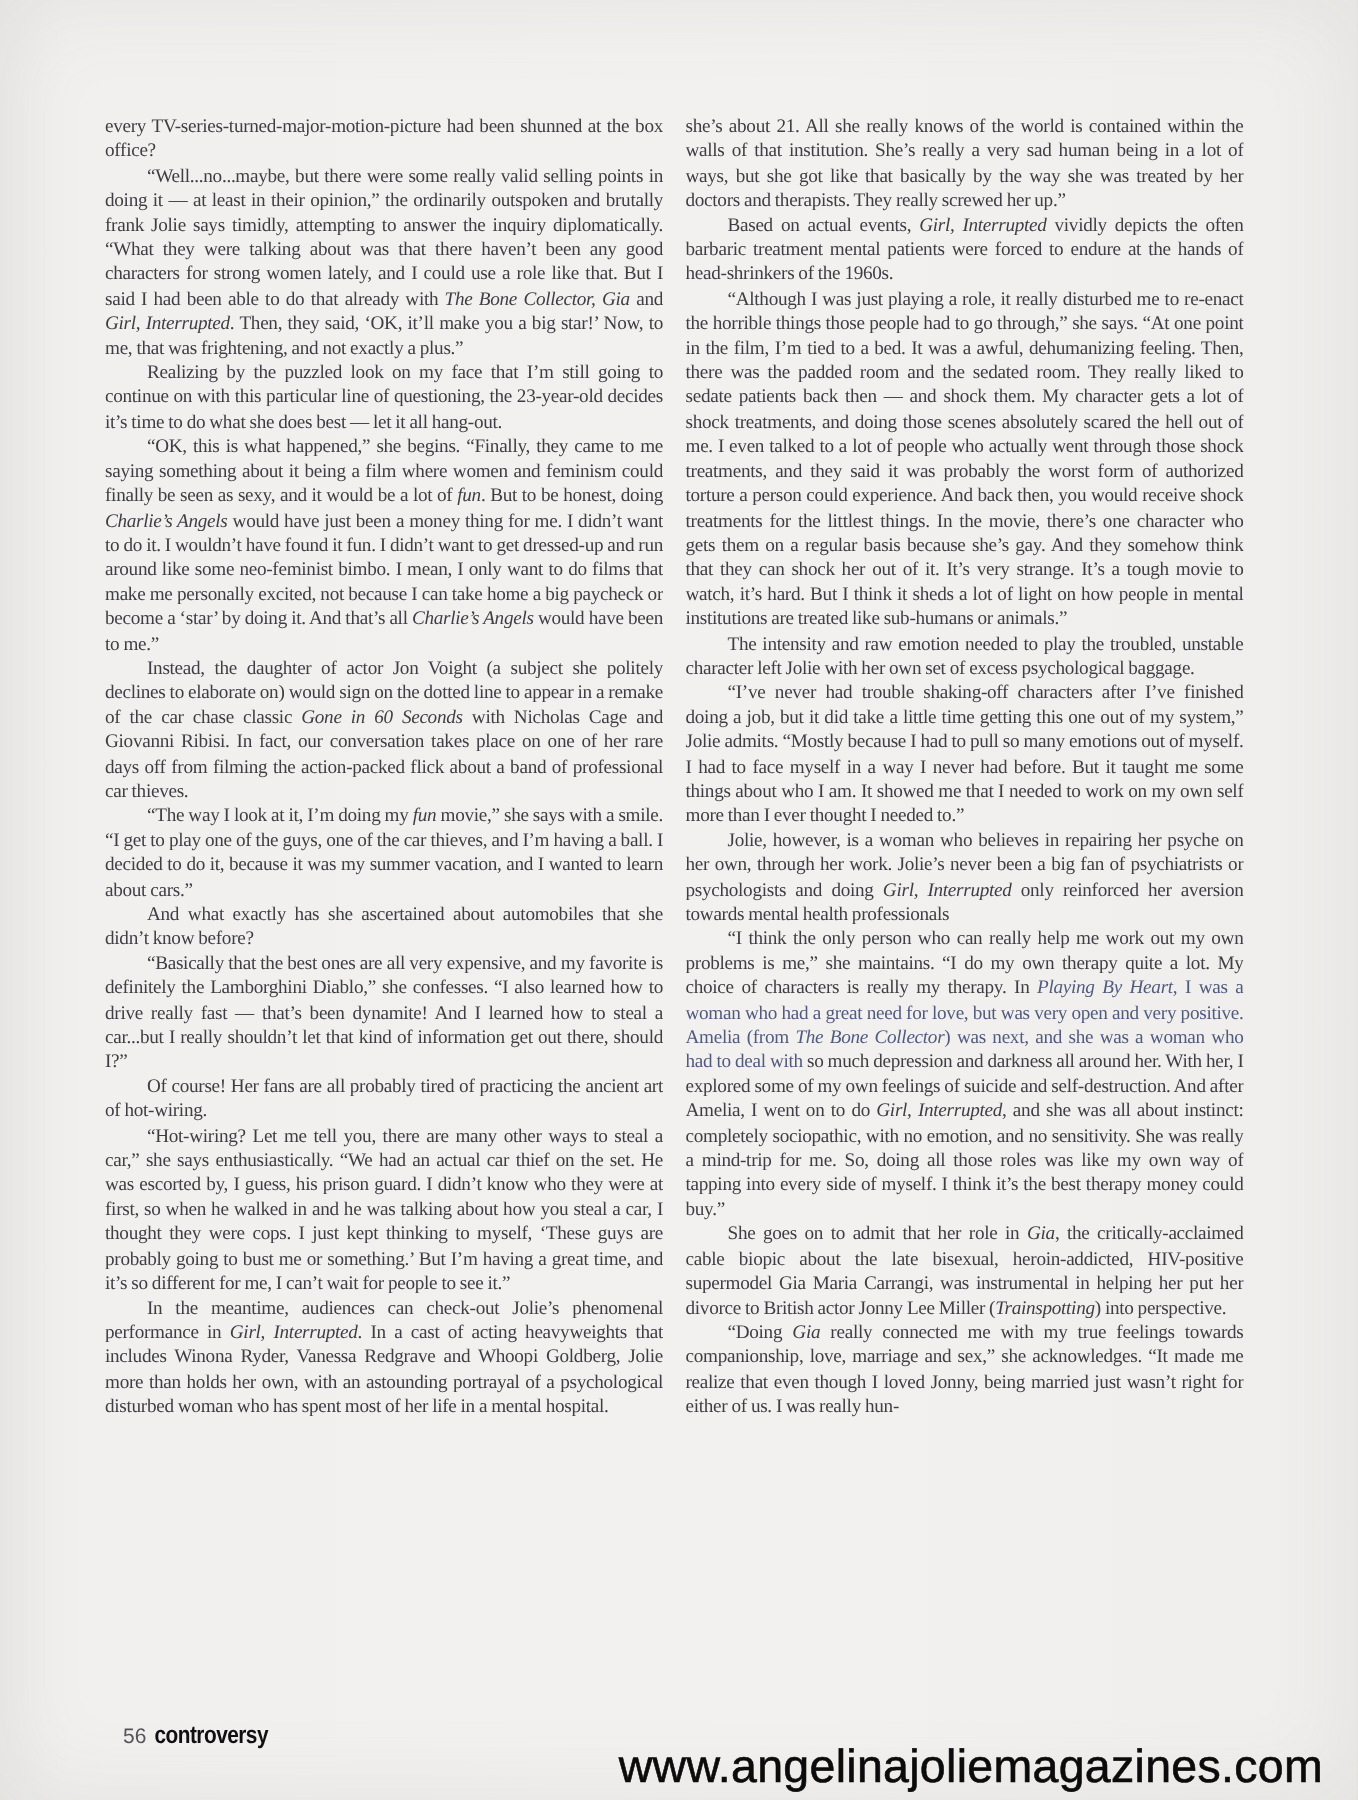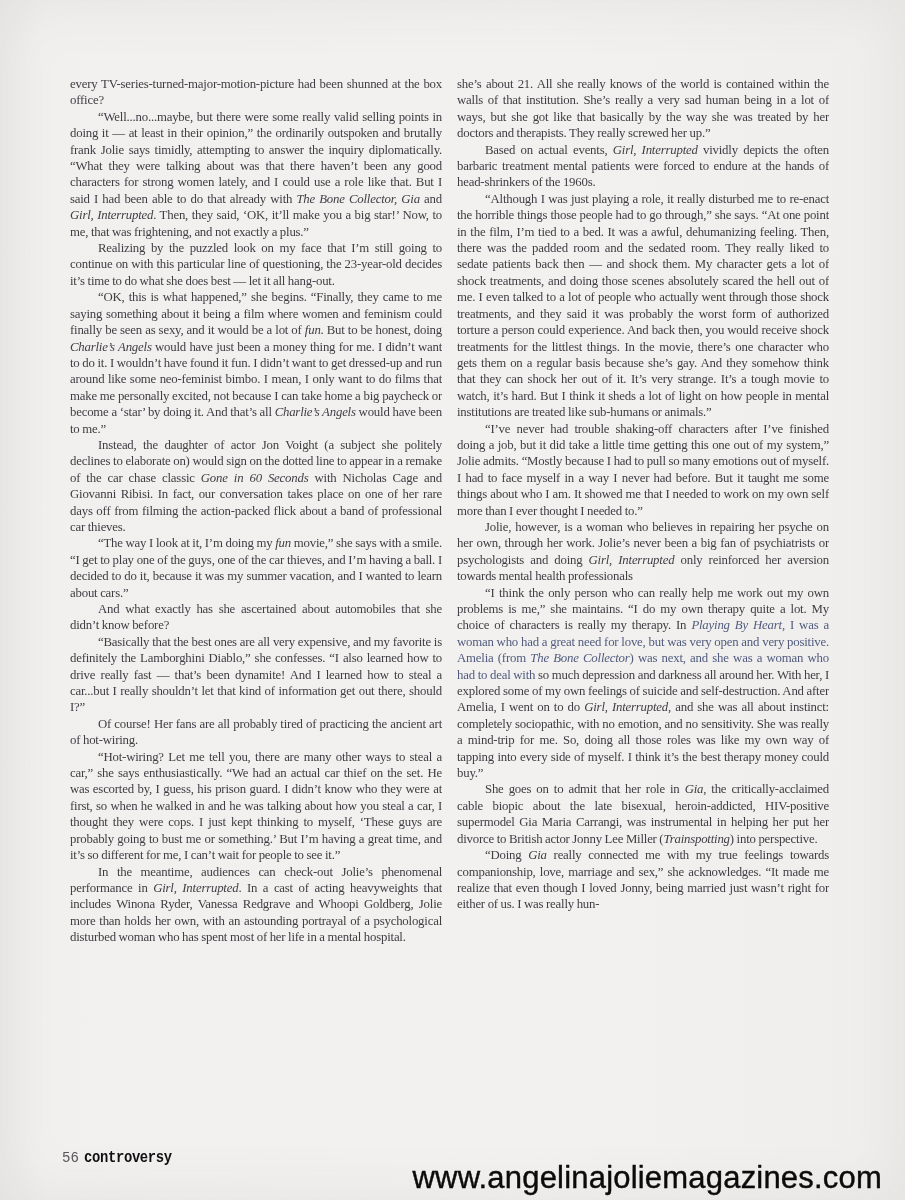--- a/index.html
+++ b/index.html
@@ -31,23 +31,23 @@
     letter-spacing:-0.2px;
     word-spacing:-0.3px;
     text-align:justify;
   }
   .col p { margin:0; text-indent:28px; }
   .col p.no-indent { text-indent:0; }
   .col i { }
   .tint { color:#505b7e; }
   .footer-left {
     position:absolute;
-    left:62px; top:1148px;
+    left:82px; top:1148px;
     display:flex; align-items:baseline; gap:5px;
-    font-family:Liberation Mono, monospace;
+    font-family:Liberation Sans, sans-serif;
   }
   .page-number {
     font-size:14px;
     color:#55555a;
   }
   .magazine-logo {
     font-size:16.5px;
     font-weight:700;
     color:#101013;
     letter-spacing:-0.4px;
@@ -81,20 +81,21 @@
         <p><span>And what exactly has she ascertained about automobiles that she didn’t know before?</span></p>
         <p><span>“Basically that the best ones are all very expensive, and my favorite is definitely the Lamborghini Diablo,” she confesses. “I also learned how to drive really fast — that’s been dynamite! And I learned how to steal a car...but I really shouldn’t let that kind of information get out there, should I?”</span></p>
         <p><span>Of course! Her fans are all probably tired of practicing the ancient art of hot-wiring.</span></p>
         <p><span>“Hot-wiring? Let me tell you, there are many other ways to steal a car,” she says enthusiastically. “We had an actual car thief on the set. He was escorted by, I guess, his prison guard. I didn’t know who they were at first, so when he walked in and he was talking about how you steal a car, I thought they were cops. I just kept thinking to myself, ‘These guys are probably going to bust me or something.’ But I’m having a great time, and it’s so different for me, I can’t wait for people to see it.”</span></p>
         <p><span>In the meantime, audiences can check-out Jolie’s phenomenal performance in </span><i>Girl, Interrupted</i><span>. In a cast of acting heavyweights that includes Winona Ryder, Vanessa Redgrave and Whoopi Goldberg, Jolie more than holds her own, with an astounding portrayal of a psychological disturbed woman who has spent most of her life in a mental hospital.</span></p>
       </div>
     <div class="col">
         <p class="no-indent"><span>she’s about 21. All she really knows of the world is contained within the walls of that institution. She’s really a very sad human being in a lot of ways, but she got like that basically by the way she was treated by her doctors and therapists. They really screwed her up.”</span></p>
         <p><span>Based on actual events, </span><i>Girl, Interrupted</i><span> vividly depicts the often barbaric treatment mental patients were forced to endure at the hands of head-shrinkers of the 1960s.</span></p>
         <p><span>“Although I was just playing a role, it really disturbed me to re-enact the horrible things those people had to go through,” she says. “At one point in the film, I’m tied to a bed. It was a awful, dehumanizing feeling. Then, there was the padded room and the sedated room. They really liked to sedate patients back then — and shock them. My character gets a lot of shock treatments, and doing those scenes absolutely scared the hell out of me. I even talked to a lot of people who actually went through those shock treatments, and they said it was probably the worst form of authorized torture a person could experience. And back then, you would receive shock treatments for the littlest things. In the movie, there’s one character who gets them on a regular basis because she’s gay. And they somehow think that they can shock her out of it. It’s very strange. It’s a tough movie to watch, it’s hard. But I think it sheds a lot of light on how people in mental institutions are treated like sub-humans or animals.”</span></p>
+        <p><span>The intensity and raw emotion needed to play the troubled, unstable character left Jolie with her own set of excess psychological baggage.</span></p>
         <p><span>“I’ve never had trouble shaking-off characters after I’ve finished doing a job, but it did take a little time getting this one out of my system,” Jolie admits. “Mostly because I had to pull so many emotions out of myself. I had to face myself in a way I never had before. But it taught me some things about who I am. It showed me that I needed to work on my own self more than I ever thought I needed to.”</span></p>
         <p><span>Jolie, however, is a woman who believes in repairing her psyche on her own, through her work. Jolie’s never been a big fan of psychiatrists or psychologists and doing </span><i>Girl, Interrupted</i><span> only reinforced her aversion towards mental health professionals</span></p>
         <p><span>“I think the only person who can really help me work out my own problems is me,” she maintains. “I do my own therapy quite a lot. My choice of characters is really my therapy. In </span><i class="tint">Playing By Heart</i><span class="tint">, I was a woman who had a great need for love, but was very open and very positive. Amelia (from </span><i class="tint">The Bone Collector</i><span class="tint">) was next, and she was a woman who had to deal with</span><span> so much depression and darkness all around her. With her, I explored some of my own feelings of suicide and self-destruction. And after Amelia, I went on to do </span><i>Girl, Interrupted</i><span>, and she was all about instinct: completely sociopathic, with no emotion, and no sensitivity. She was really a mind-trip for me. So, doing all those roles was like my own way of tapping into every side of myself. I think it’s the best therapy money could buy.”</span></p>
         <p><span>She goes on to admit that her role in </span><i>Gia</i><span>, the critically-acclaimed cable biopic about the late bisexual, heroin-addicted, HIV-positive supermodel Gia Maria Carrangi, was instrumental in helping her put her divorce to British actor Jonny Lee Miller (</span><i>Trainspotting</i><span>) into perspective.</span></p>
         <p><span>“Doing </span><i>Gia</i><span> really connected me with my true feelings towards companionship, love, marriage and sex,” she acknowledges. “It made me realize that even though I loved Jonny, being married just wasn’t right for either of us. I was really hun-</span></p>
       </div>
   </div>
 
   <div class="footer-left">
     <span class="page-number">56</span>

